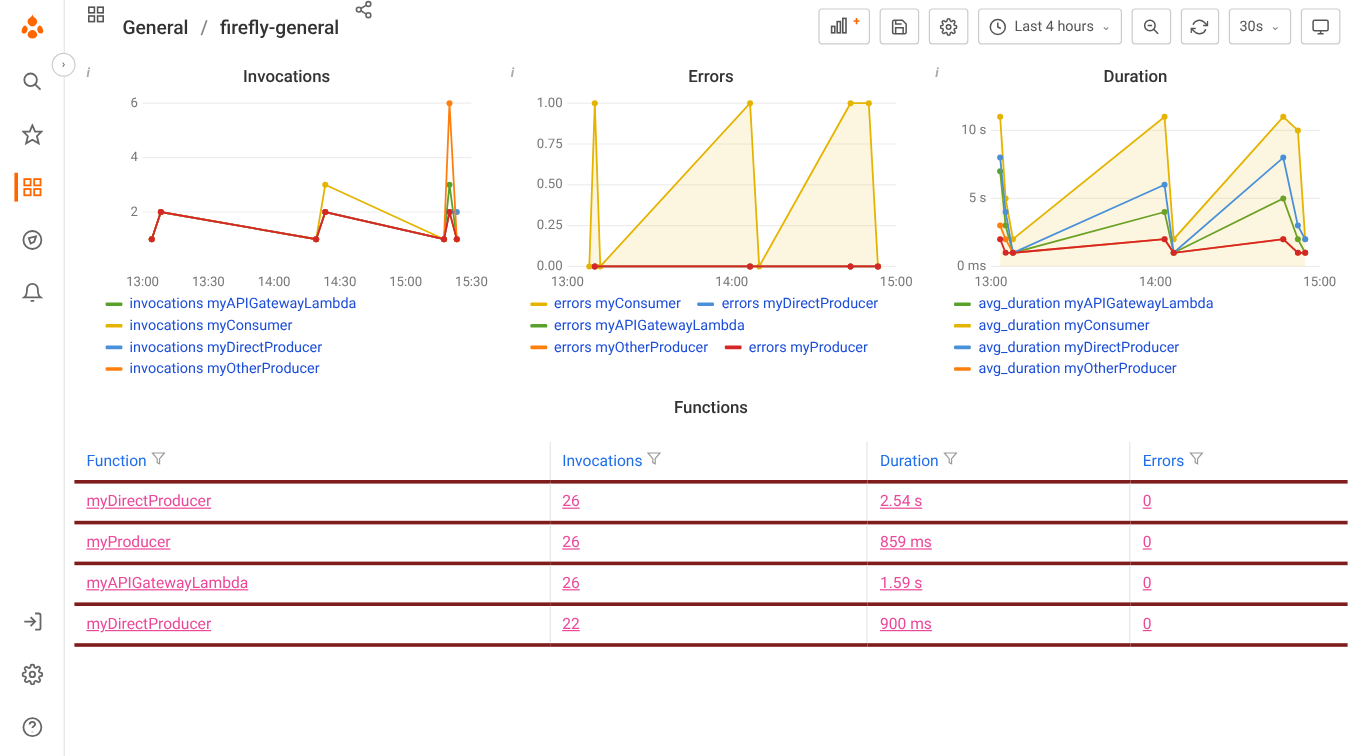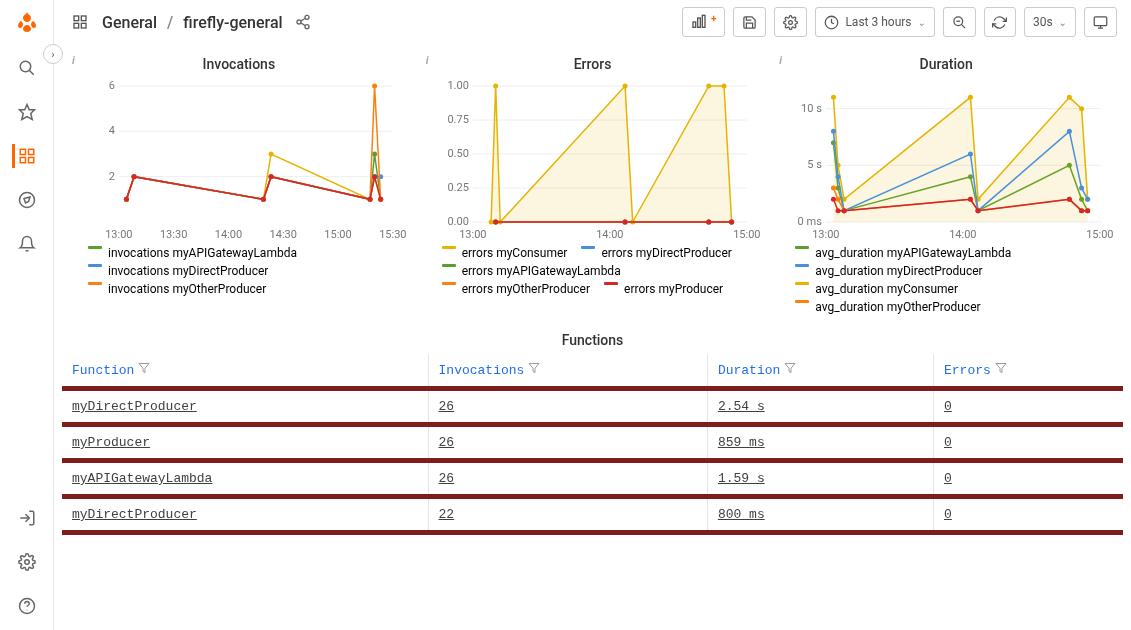--- a/index.html
+++ b/index.html
@@ -6,46 +6,46 @@
 body { font-family: -apple-system, BlinkMacSystemFont, "Segoe UI", Roboto, sans-serif; font-size: 13px; color: #333; background: #fff; width: 1131px; height: 630px; overflow: hidden; }
 .app { display: flex; height: 100%; }
 .sidebar { width: 54px; background: #fff; border-right: 1px solid #e4e7e7; display: flex; flex-direction: column; align-items: center; padding-top: 8px; position: relative; }
 .sidebar-top { display: flex; flex-direction: column; align-items: center; gap: 20px; }
 .sidebar-bottom { margin-top: auto; display: flex; flex-direction: column; align-items: center; gap: 20px; padding-bottom: 12px; }
 .logo { width: 28px; height: 28px; display: flex; align-items: center; justify-content: center; }
 .nav-icon { width: 24px; height: 24px; display: flex; align-items: center; justify-content: center; color: #666; cursor: pointer; }
 .nav-icon.active { border-left: 3px solid #f60; padding-left: 3px; margin-left: -6px; color: #f60; }
 .sidebar-expand { position: absolute; top: 44px; right: -10px; width: 20px; height: 20px; background: #fff; border: 1px solid #ccc; border-radius: 50%; display: flex; align-items: center; justify-content: center; font-size: 10px; color: #555; cursor: pointer; z-index: 5; }
 .main { flex: 1; display: flex; flex-direction: column; overflow: auto; }
-.topbar { height: 44px; display: flex; align-items: center; padding: 0 14px; gap: 10px; }
+.topbar { height: 44px; display: flex; padding: 0 14px; gap: 10px; }
 .breadcrumb { display: flex; align-items: center; gap: 10px; font-size: 16px; color: #333; font-weight: 500; }
 .breadcrumb .sep { color: #888; }
 .breadcrumb .folder { color: #333; }
 .breadcrumb .dash { color: #333; }
 .share-icon { color: #666; margin-left: 2px; }
 .topbar-right { margin-left: auto; display: flex; align-items: center; gap: 8px; }
 .tb-btn { height: 30px; min-width: 32px; border: 1px solid #ccc; border-radius: 3px; background: #fff; display: flex; align-items: center; justify-content: center; padding: 0 8px; gap: 6px; cursor: pointer; color: #555; font-size: 12px; }
 .tb-btn.add { position: relative; }
 .tb-btn.add .plus { color: #f60; font-weight: bold; font-size: 10px; position: relative; top: -4px; margin-left: -2px; }
 .panels { display: flex; gap: 0; padding: 8px 8px 0 8px; }
 .panel { flex: 1; padding: 0 8px; position: relative; }
 .panel-info { position: absolute; top: 2px; left: 10px; color: #aaa; font-style: italic; font-size: 11px; font-weight: bold; }
 .panel-title { text-align: center; font-size: 14px; font-weight: 500; color: #333; margin-bottom: 8px; margin-top: 4px; }
 .chart-area { height: 160px; position: relative; }
 .legend { margin-top: 6px; padding-left: 18px; }
 .legend-row { display: flex; flex-wrap: wrap; gap: 10px 14px; }
-.legend-item { display: flex; align-items: flex-start; gap: 6px; font-size: 12px; color: #000000; white-space: nowrap; margin-bottom: 4px; }
+.legend-item { display: flex; align-items: center; gap: 6px; font-size: 12px; color: #1d4ed8; white-space: nowrap; margin-bottom: 4px; }
 .legend-swatch { width: 14px; height: 3px; border-radius: 1px; }
-.functions-title { text-align: center; font-size: 14px; font-weight: 500; margin: 14px 0 6px; }
+.functions-title { text-align: center; font-size: 14px; font-weight: 500; margin: 14px 0 20px; }
 .ftable { width: calc(100% - 16px); margin: 0 8px; border-collapse: collapse; }
-.ftable th, .ftable td { text-align: left; padding: 8px 10px; border-bottom: 5px solid #7f1d1d; font-family: Liberation Mono, monospace; }
+.ftable th, .ftable td { text-align: left; padding: 8px 10px; border-bottom: 3px solid #7f1d1d; }
 .ftable th { color: #1f6feb; font-weight: 400; font-size: 13px; }
 .ftable th:not(:first-child), .ftable td:not(:first-child) { border-left: 1px solid #e4e7e7; }
 .ftable td { font-size: 13px; }
-.ftable td a, .ftable td span.v { color: #404040; text-decoration: underline; }
+.ftable td a, .ftable td span.v { color: #ec4899; text-decoration: underline; }
 .filter-icon { color: #999; margin-left: 4px; }
 svg { display: block; }
 .axis-text { font-size: 11px; fill: #777; }
 .grid-line { stroke: #eee; stroke-width: 1; }
 </style>
 </head>
 <body>
 
 <div class="app">
   <div class="sidebar">
@@ -157,21 +157,21 @@
           <svg width="15" height="15" viewBox="0 0 24 24" fill="none" stroke="currentColor" stroke-width="2">
               <circle cx="12" cy="12" r="3"></circle>
               <path d="M19.4 15a1.7 1.7 0 00.3 1.8l.1.1a2 2 0 11-2.8 2.8l-.1-.1a1.7 1.7 0 00-1.8-.3 1.7 1.7 0 00-1 1.5V21a2 2 0 11-4 0v-.1a1.7 1.7 0 00-1-1.5 1.7 1.7 0 00-1.8.3l-.1.1a2 2 0 11-2.8-2.8l.1-.1a1.7 1.7 0 00.3-1.8 1.7 1.7 0 00-1.5-1H3a2 2 0 110-4h.1a1.7 1.7 0 001.5-1 1.7 1.7 0 00-.3-1.8l-.1-.1a2 2 0 112.8-2.8l.1.1a1.7 1.7 0 001.8.3H9a1.7 1.7 0 001-1.5V3a2 2 0 114 0v.1a1.7 1.7 0 001 1.5 1.7 1.7 0 001.8-.3l.1-.1a2 2 0 112.8 2.8l-.1.1a1.7 1.7 0 00-.3 1.8V9a1.7 1.7 0 001.5 1H21a2 2 0 110 4h-.1a1.7 1.7 0 00-1.5 1z"></path>
             </svg>
         </div>
         <div class="tb-btn">
           <svg width="15" height="15" viewBox="0 0 24 24" fill="none" stroke="currentColor" stroke-width="2">
               <circle cx="12" cy="12" r="10"></circle>
               <polyline points="12 6 12 12 16 14"></polyline>
             </svg>
-          <span>Last 3 hours</span>
+          <span>Last 4 hours</span>
           <span style="font-size:10px;color:#888">⌄</span>
         </div>
         <div class="tb-btn">
           <svg width="15" height="15" viewBox="0 0 24 24" fill="none" stroke="currentColor" stroke-width="2">
               <circle cx="10" cy="10" r="7"></circle>
               <line x1="21" y1="21" x2="15" y2="15"></line>
               <line x1="7" y1="10" x2="13" y2="10"></line>
             </svg>
         </div>
         <div class="tb-btn" style="padding:0 6px">
@@ -257,20 +257,26 @@
           </div>
           <div class="legend">
             <div class="legend-row">
               <div class="legend-item">
                 <span class="legend-swatch" style="background: rgb(90, 160, 44);"></span>
                 <span>invocations myAPIGatewayLambda</span>
               </div>
             </div>
             <div class="legend-row">
               <div class="legend-item">
+                <span class="legend-swatch" style="background: rgb(229, 180, 0);"></span>
+                <span>invocations myConsumer</span>
+              </div>
+            </div>
+            <div class="legend-row">
+              <div class="legend-item">
                 <span class="legend-swatch" style="background: rgb(74, 144, 217);"></span>
                 <span>invocations myDirectProducer</span>
               </div>
             </div>
             <div class="legend-row">
               <div class="legend-item">
                 <span class="legend-swatch" style="background: rgb(255, 127, 14);"></span>
                 <span>invocations myOtherProducer</span>
               </div>
             </div>
@@ -419,28 +425,28 @@
           </div>
           <div class="legend">
             <div class="legend-row">
               <div class="legend-item">
                 <span class="legend-swatch" style="background: rgb(90, 160, 44);"></span>
                 <span>avg_duration myAPIGatewayLambda</span>
               </div>
             </div>
             <div class="legend-row">
               <div class="legend-item">
+                <span class="legend-swatch" style="background: rgb(229, 180, 0);"></span>
+                <span>avg_duration myConsumer</span>
+              </div>
+            </div>
+            <div class="legend-row">
+              <div class="legend-item">
                 <span class="legend-swatch" style="background: rgb(74, 144, 217);"></span>
                 <span>avg_duration myDirectProducer</span>
-              </div>
-            </div>
-            <div class="legend-row">
-              <div class="legend-item">
-                <span class="legend-swatch" style="background: rgb(229, 180, 0);"></span>
-                <span>avg_duration myConsumer</span>
               </div>
             </div>
             <div class="legend-row">
               <div class="legend-item">
                 <span class="legend-swatch" style="background: rgb(255, 127, 14);"></span>
                 <span>avg_duration myOtherProducer</span>
               </div>
             </div>
           </div>
         </div>
@@ -479,19 +485,19 @@
           </tr>
           <tr>
             <td><span class="v">myAPIGatewayLambda</span></td>
             <td><span class="v">26</span></td>
             <td><span class="v">1.59 s</span></td>
             <td><span class="v">0</span></td>
           </tr>
           <tr>
             <td><span class="v">myDirectProducer</span></td>
             <td><span class="v">22</span></td>
-            <td><span class="v">800 ms</span></td>
+            <td><span class="v">900 ms</span></td>
             <td><span class="v">0</span></td>
           </tr>
         </tbody>
     </table>
   </div>
 </div>
 
 </body></html>

